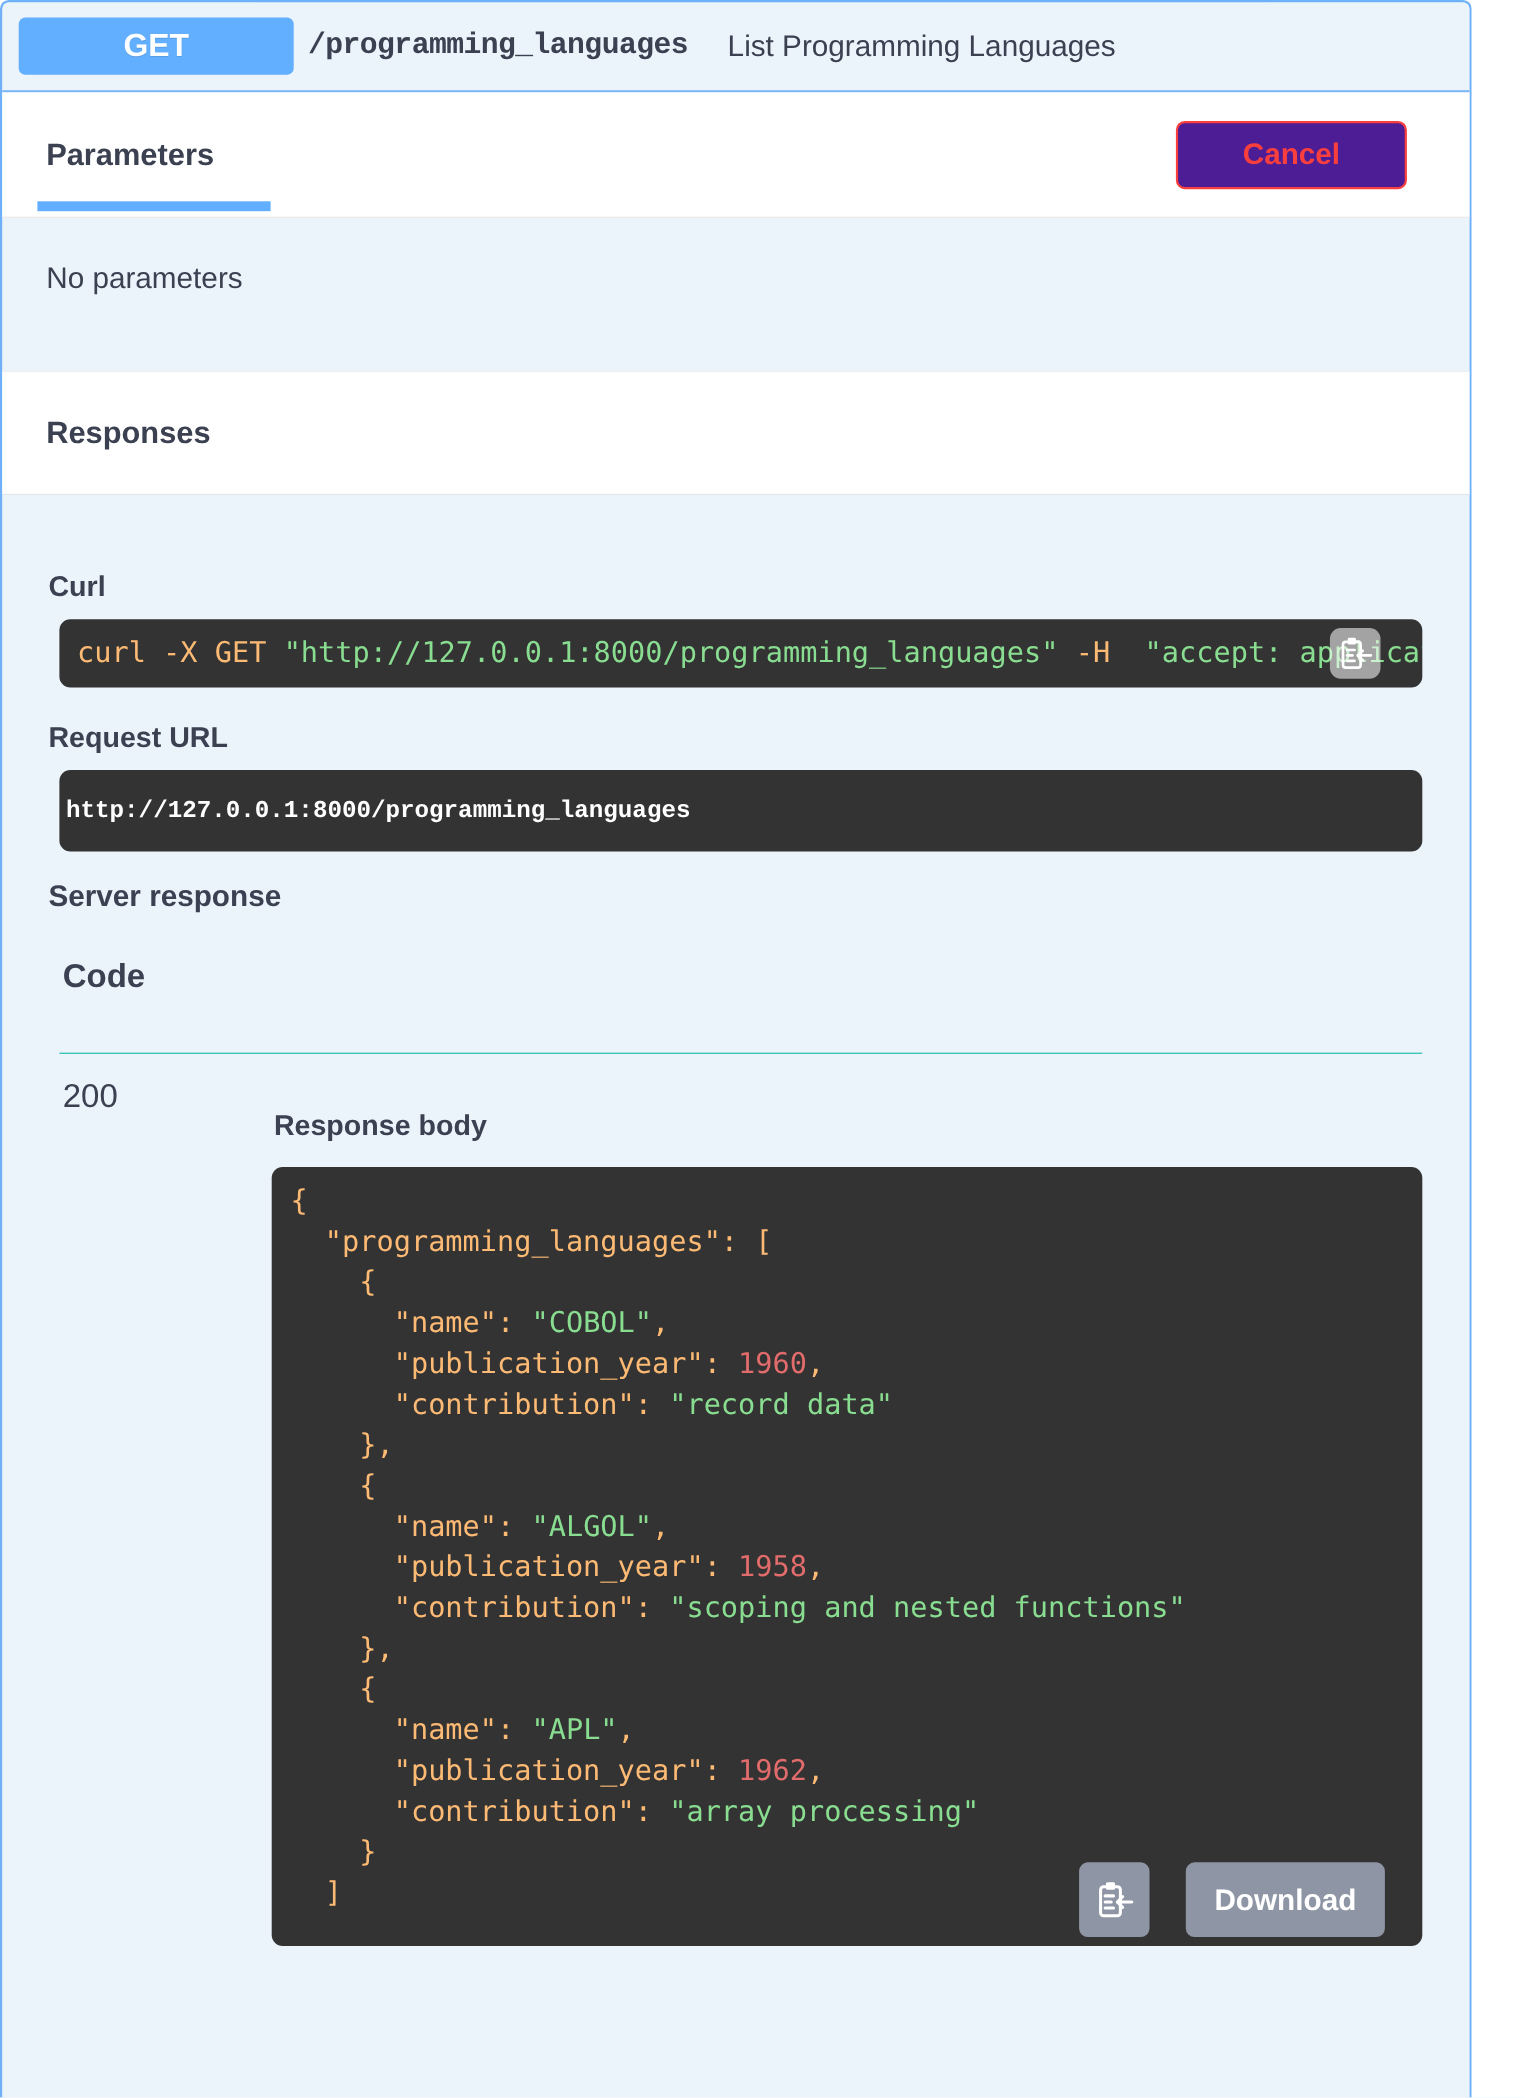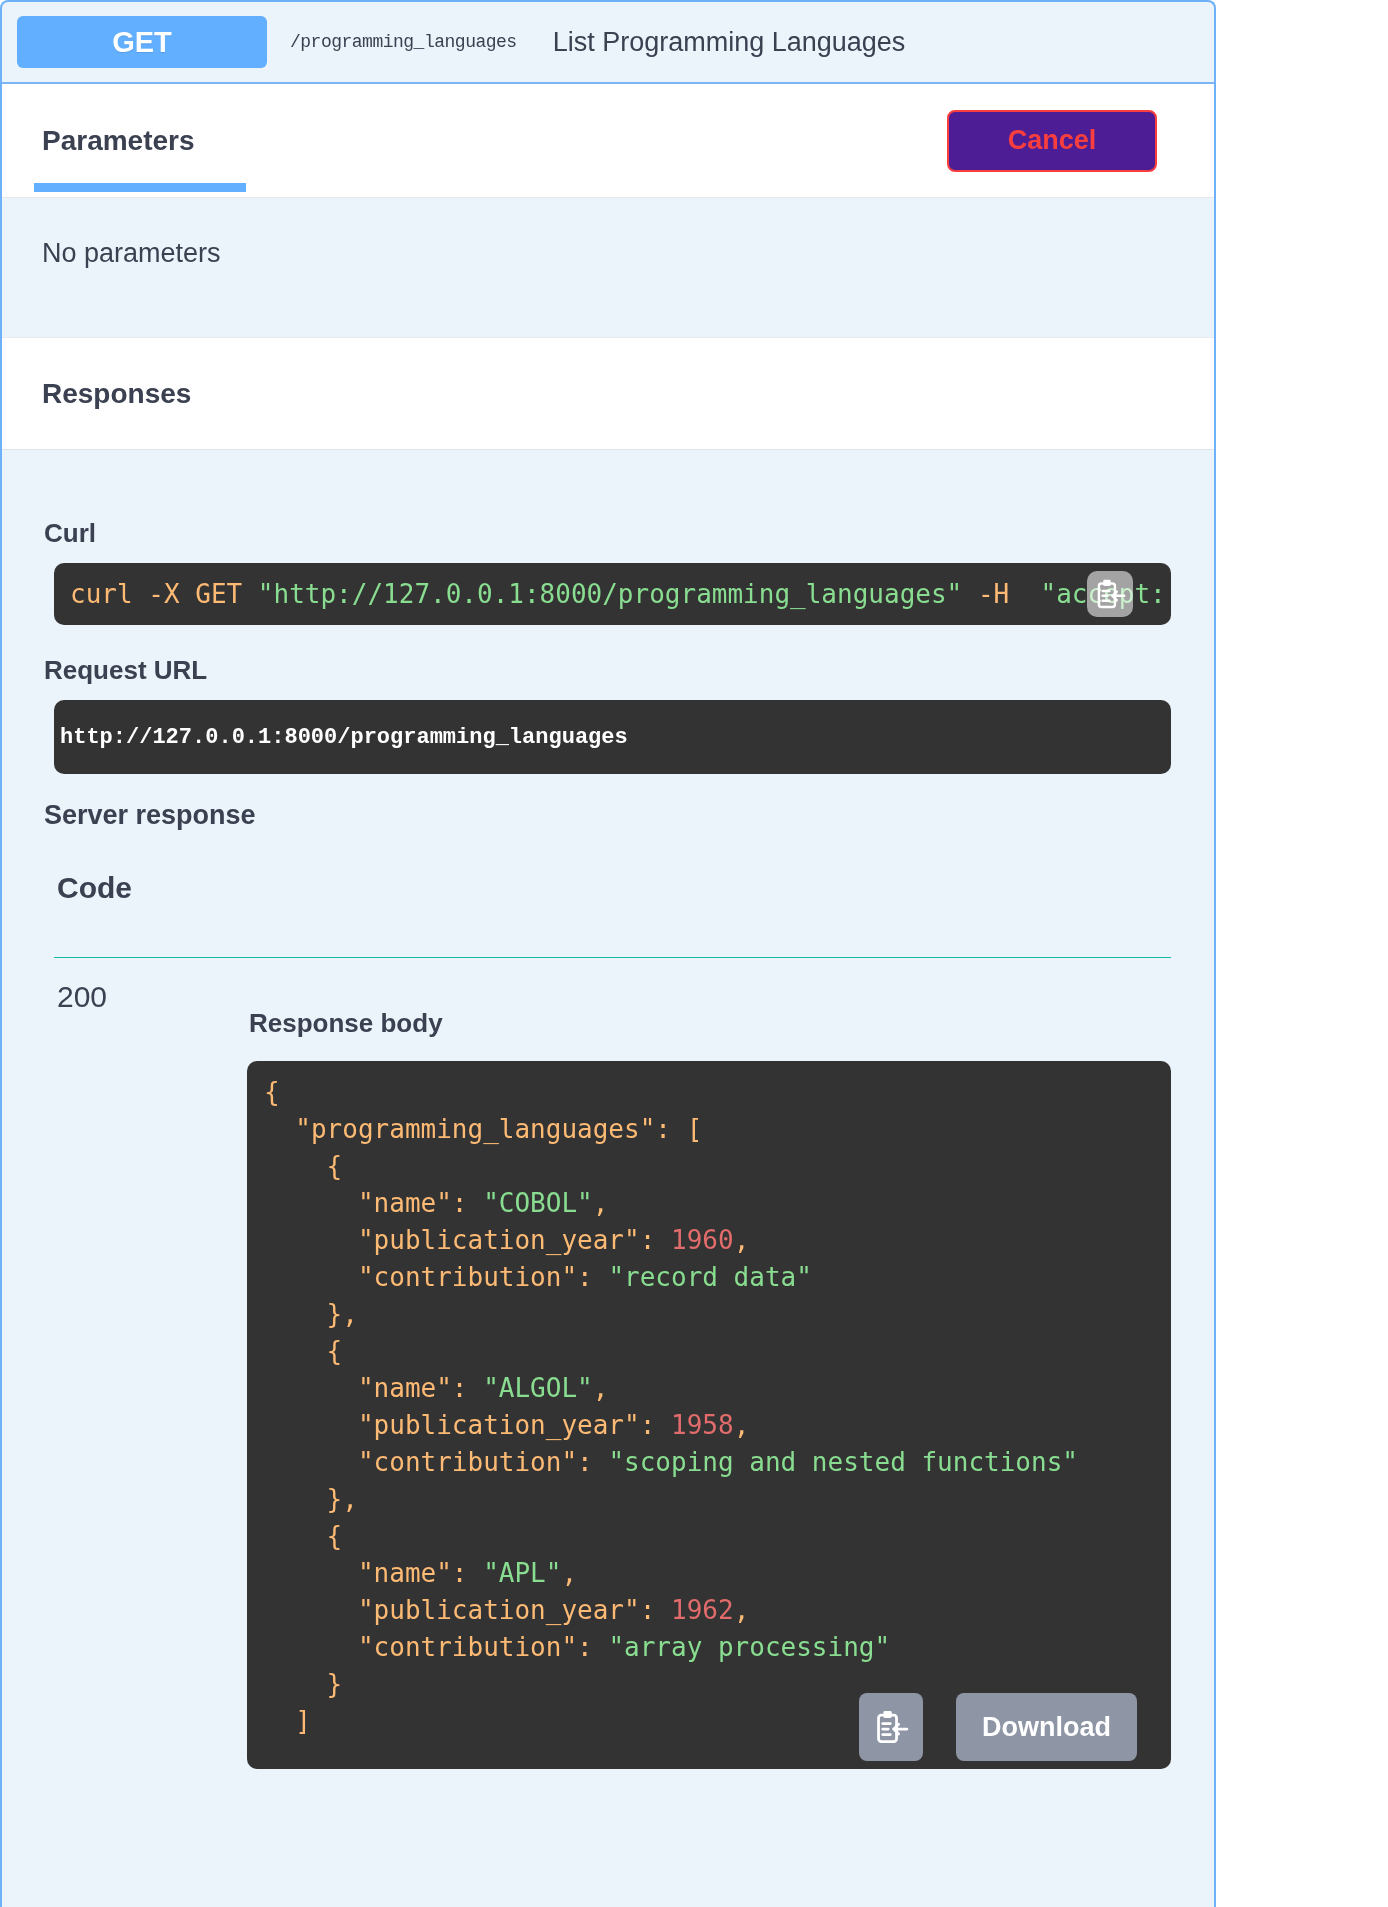--- a/index.html
+++ b/index.html
@@ -8,32 +8,32 @@
     --string-green:#89dd90; --number-red:#e26c6c;
     --heading:#3b4151;
   }
   *{box-sizing:border-box;}
   html,body{margin:0;padding:0;}
   body{
     width:1388px;height:1907px;overflow:hidden;background:#fff;
     font-family:"Liberation Sans",sans-serif;color:var(--heading);
   }
   .opblock{
-    width:1216px;height:1907px;
+    width:1338px;height:1907px;
     border:2px solid #6fb1f8;border-bottom:none;border-radius:8px 8px 0 0;
     background:var(--panel-bg);overflow:hidden;
   }
   
   .summary{height:82px;display:flex;align-items:center;padding-left:15px;
     border-bottom:2px solid #7ab6f7;cursor:pointer;}
   .method-badge{width:250px;height:52px;border-radius:6px;background:var(--get);
     color:#fff;font-weight:bold;font-size:29px;display:flex;align-items:center;
     justify-content:center;text-shadow:0 1px 0 rgba(0,0,0,.1);}
-  .op-path{font-family:"Liberation Mono",monospace;font-weight:normal;font-size:18px;
-    margin-left:23px;letter-spacing:-0.5px;}
+  .op-path{font-family:"Liberation Mono",monospace;font-weight:bold;font-size:27px;
+    margin-left:13px;letter-spacing:-0.5px;}
   .op-summary-text{font-size:27px;margin-left:36px;color:#3b4151;}
   
   .param-header{background:#fff;height:114px;display:flex;align-items:center;
     justify-content:space-between;padding:0 57px 0 40px;position:relative;
     border-bottom:1px solid #e8e8e8;}
   .tab-title{margin:0;font-size:28px;font-weight:bold;}
   .tab-underline{position:absolute;left:32px;bottom:5px;width:212px;height:9px;
     background:var(--get);}
   .cancel-btn{width:210px;height:62px;background:#4c1d95;border:2px solid var(--cancel);
     border-radius:8px;color:var(--cancel);font-weight:bold;font-size:27px;

